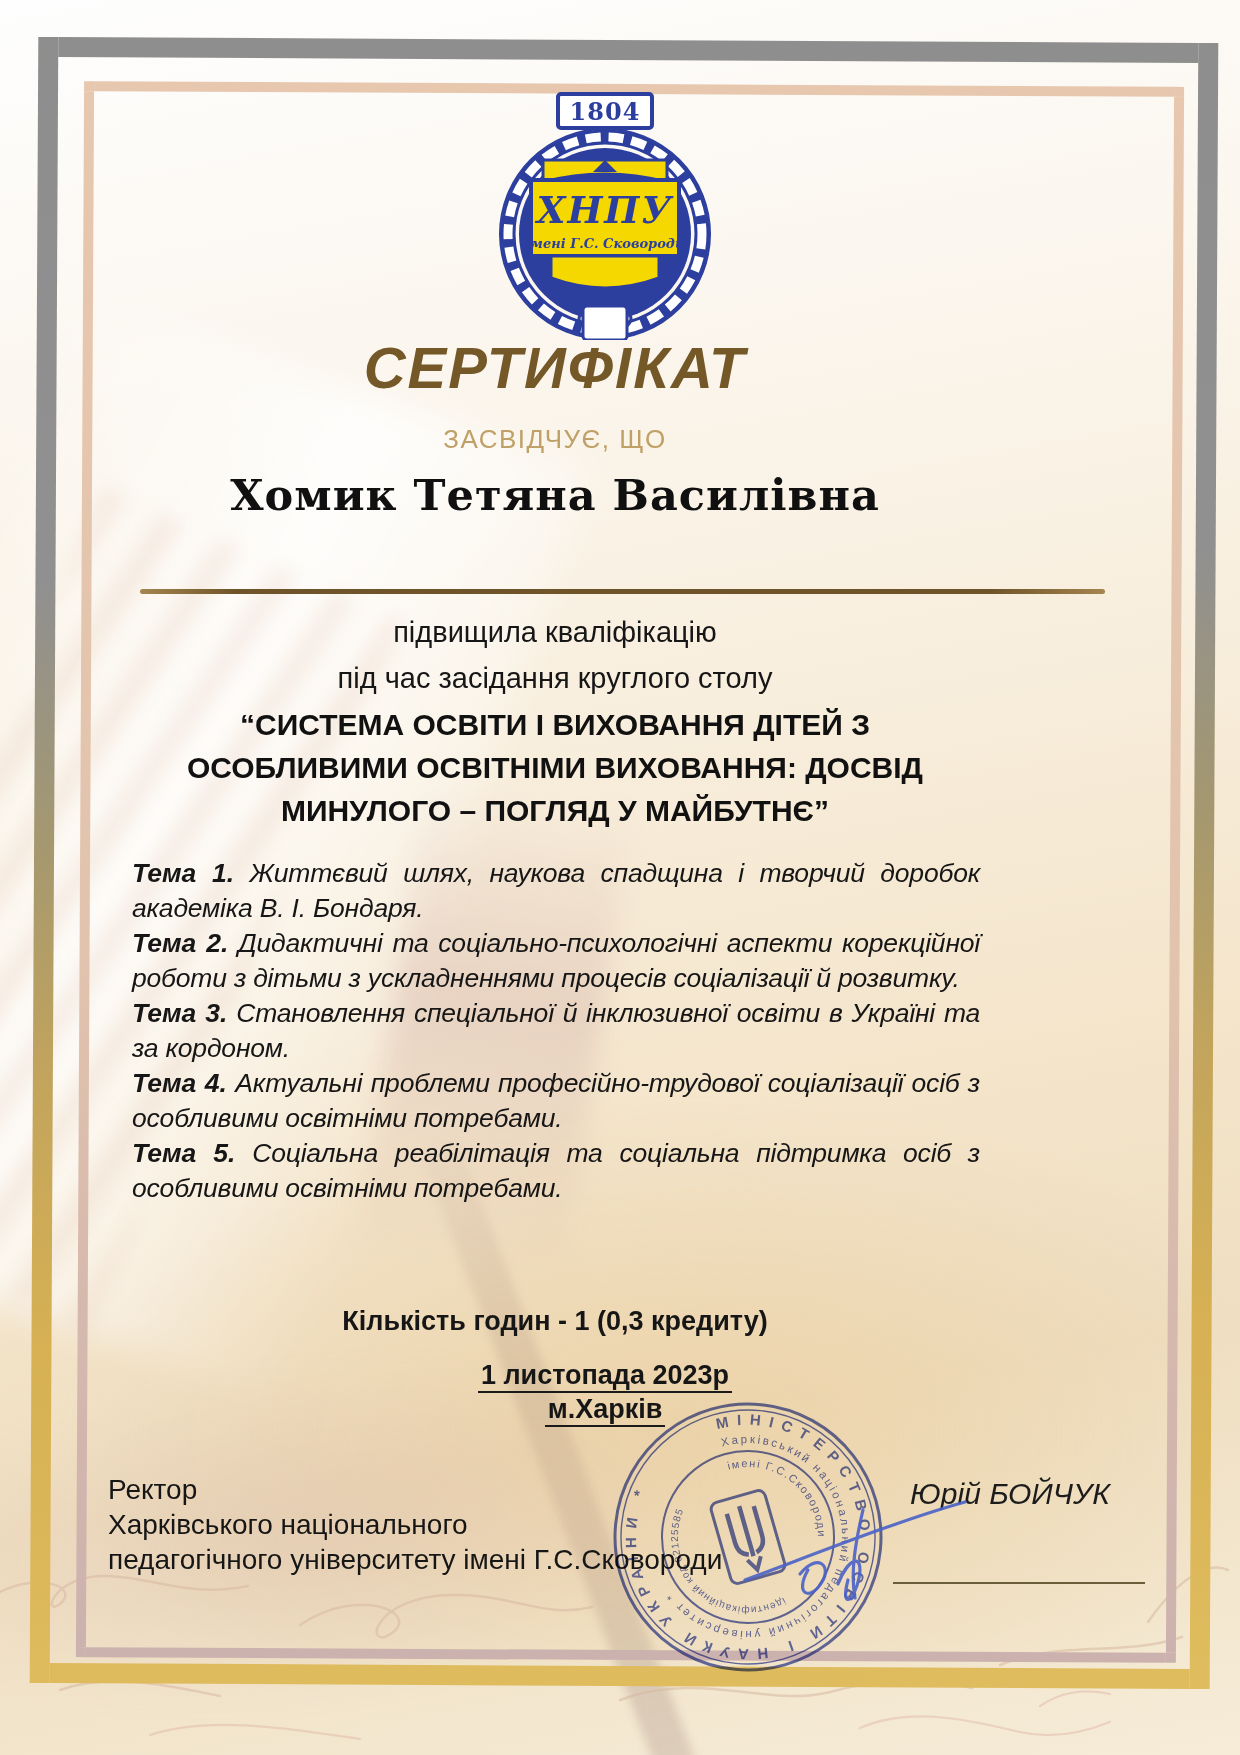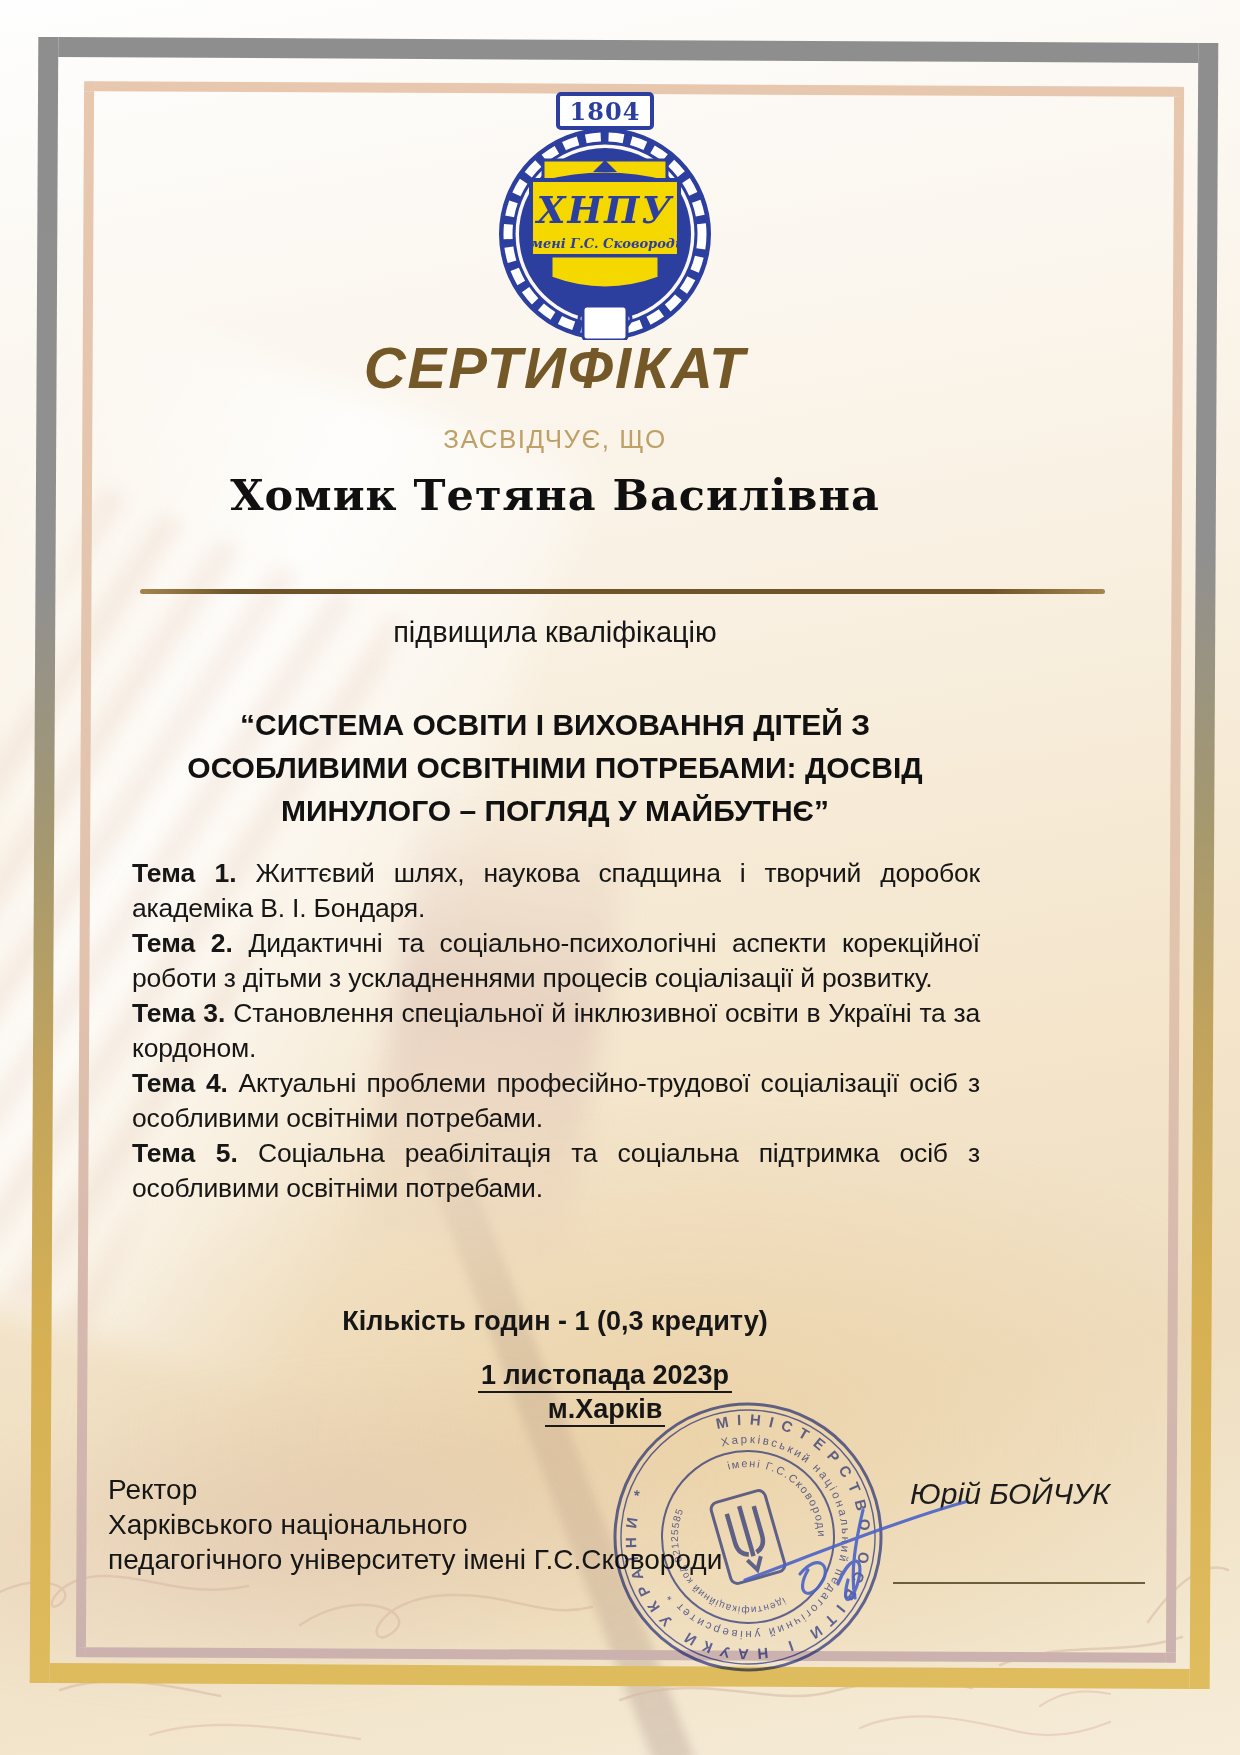--- a/index.html
+++ b/index.html
@@ -42,21 +42,21 @@
   .cert-sub{left:135px;top:424px;width:840px;font-size:26px;letter-spacing:1.5px;color:#bfa066;}
   .recipient{left:135px;top:470px;width:840px;font-family:"DejaVu Serif",serif;font-weight:bold;
     font-size:43px;letter-spacing:1px;color:#101010;}
   .name-line{left:140px;top:589px;width:965px;height:5px;border-radius:3px;
     background:linear-gradient(90deg,#a5854f,#6f5429 10%,#6f5429 88%,#a5854f);}
   .intro1{left:135px;top:616px;width:840px;font-size:29px;}
   .intro2{left:135px;top:662px;width:840px;font-size:29px;}
   .event-title{left:135px;top:703px;width:840px;font-size:30px;font-weight:bold;line-height:43px;color:#111;}
   .topics{left:132px;top:856px;width:848px;font-size:26.5px;line-height:35px;letter-spacing:-0.2px;
     text-align:justify;}
-  .topics p{margin:0;}
+  .topics p{margin:0;font-style:italic;}
   .topics b{letter-spacing:0;}
   .hours{left:135px;top:1306px;width:840px;font-size:27px;font-weight:bold;}
   .dateblock{left:185px;top:1358px;width:840px;font-size:27px;font-weight:bold;line-height:34px;}
   .uline{border-bottom:2.5px solid #1a1a1a;padding:0 3px 1px;}
   .rector{left:108px;top:1472px;width:700px;font-size:28px;line-height:35px;}
   .signer-name{left:880px;top:1477px;width:260px;font-size:30px;color:#1c1c1c;font-style:italic;}
   .signer-line{left:893px;top:1582px;width:252px;height:2px;background:#6a5e3b;}
   .emblem{left:455px;top:88px;z-index:4;}
   .stamp{left:608px;top:1397px;z-index:5;mix-blend-mode:multiply;opacity:.85;}
   .signature{left:700px;top:1478px;z-index:6;}
@@ -115,24 +115,25 @@
       <rect x="128" y="218" width="44" height="34" rx="4" fill="#ffffff" stroke="#2c3e9e" stroke-width="3"></rect>
       <path d="M128,224 q-8,6 0,14 M172,224 q8,6 0,14" fill="none" stroke="#2c3e9e" stroke-width="3"></path>
     </g>
   </svg>
 
   <div class="abs ctr cert-title">СЕРТИФІКАТ</div>
   <div class="abs ctr recipient">Хомик Тетяна Василівна</div>
   <div class="abs ctr cert-sub">ЗАСВІДЧУЄ, ЩО</div>
   <div class="abs name-line"></div>
   <div class="abs ctr intro1">підвищила кваліфікацію</div>
+  <div class="abs ctr intro2">під час засідання круглого столу</div>
 
   <div class="abs ctr event-title">
     <div>“СИСТЕМА ОСВІТИ І ВИХОВАННЯ ДІТЕЙ З</div>
-    <div>ОСОБЛИВИМИ ОСВІТНІМИ ПОТРЕБАМИ: ДОСВІД</div>
+    <div>ОСОБЛИВИМИ ОСВІТНІМИ ВИХОВАННЯ: ДОСВІД</div>
     <div>МИНУЛОГО – ПОГЛЯД У МАЙБУТНЄ”</div>
   </div>
 
   <div class="abs topics">
     <p><b>Тема 1.</b><span> Життєвий шлях, наукова спадщина і творчий доробок академіка В. І. Бондаря.</span></p>
     <p><b>Тема 2.</b><span> Дидактичні та соціально-психологічні аспекти корекційної роботи з дітьми з ускладненнями процесів соціалізації й розвитку.</span></p>
     <p><b>Тема 3.</b><span> Становлення спеціальної й інклюзивної освіти в Україні та за кордоном.</span></p>
     <p><b>Тема 4.</b><span> Актуальні проблеми професійно-трудової соціалізації осіб з особливими освітніми потребами.</span></p>
     <p><b>Тема 5.</b><span> Соціальна реабілітація та соціальна підтримка осіб з особливими освітніми потребами.</span></p>
   </div>

